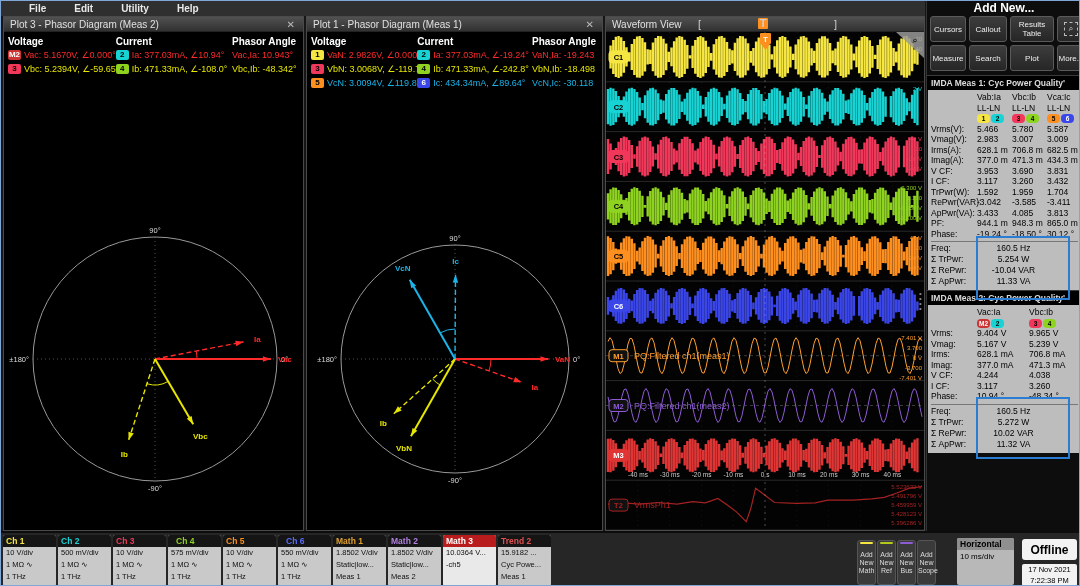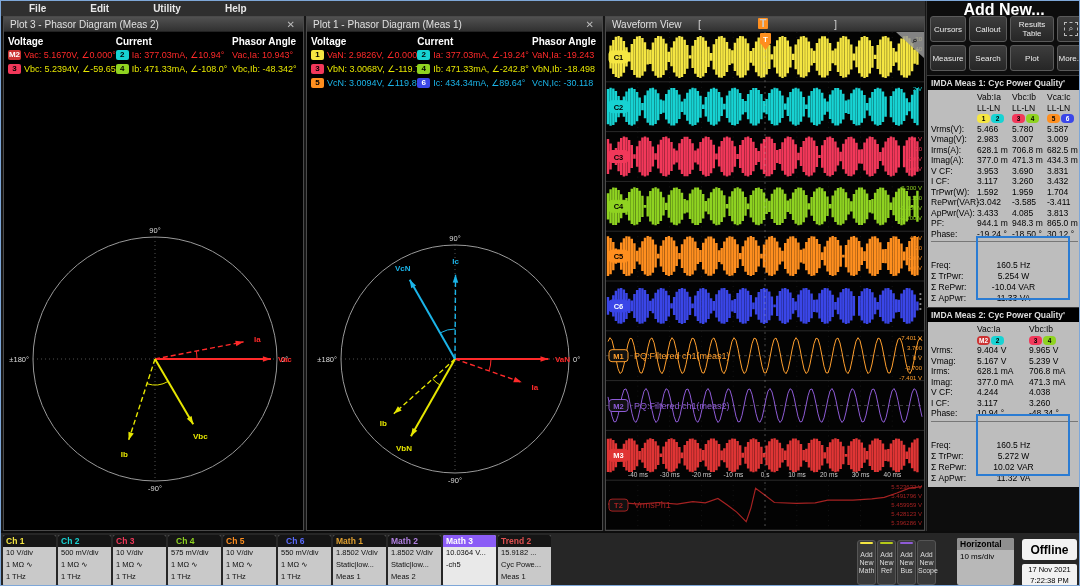--- a/index.html
+++ b/index.html
@@ -1,20 +1,20 @@
 <!DOCTYPE html>
 <html><head>
 <meta charset="utf-8">
 <style>
   html,body{margin:0;padding:0;background:#000;}
   #app{position:relative;width:1080px;height:586px;background:#161616;overflow:hidden;
        font-family:"Liberation Sans",sans-serif;border:1px solid #7ea7d8;box-sizing:border-box;}
   
   #menubar{position:absolute;left:0;top:0;width:924px;height:15px;background:#2f2f2f;
-           display:flex;align-items:center;gap:44px;padding-left:28px;box-sizing:border-box;}
+           display:flex;align-items:center;gap:28px;padding-left:28px;box-sizing:border-box;}
   .menu-item{color:#e8e8e8;font-size:10px;font-weight:bold;cursor:default;}
   
   .win{position:absolute;background:#000;border:1px solid #4a4a4a;box-sizing:border-box;}
   .titlebar{position:relative;height:15px;background:linear-gradient(#515151,#313131);
             color:#e0e0e0;font-size:10px;display:flex;align-items:center;
             padding:0 6px;box-sizing:border-box;border-bottom:1px solid #222;}
   .titlebar .title{flex:1;white-space:nowrap;overflow:hidden;}
   .titlebar .close{color:#bbb;font-size:10px;padding:0 2px;}
   
   .readout{background:#000;padding:2px 4px 0 4px;height:62px;box-sizing:border-box;}
@@ -27,35 +27,35 @@
   
   #wave-title-brackets span{position:absolute;top:1px;color:#ccc;font-size:11px;}
   .trig-badge{position:absolute;top:2px;width:10px;height:11px;background:#ff8f1f;color:#fff;
               font-size:8px;font-weight:bold;text-align:center;line-height:11px;border-radius:1px;}
   
   #rightpanel{position:absolute;left:925px;top:0;width:155px;height:530px;background:#0d0d0d;
               border-left:1px solid #333;box-sizing:border-box;}
   #logo-row{height:17px;display:flex;align-items:center;justify-content:space-between;padding:0 4px;}
   #logo{color:#fff;font-weight:bold;font-size:14px;letter-spacing:.3px;}
   .winctl{color:#999;font-size:9px;margin-left:7px;}
-  #addnew{color:#fff;font-weight:bold;font-size:16px;text-align:center;height:13px;}
+  #addnew{color:#fff;font-weight:bold;font-size:12px;text-align:center;height:13px;}
   #btn-grid{display:grid;grid-template-columns:36px 38px 44px 28px;gap:3px;padding:2px 3px 4px 3px;}
   .tkbtn{background:linear-gradient(#3d3d3d,#262626);border:1px solid #5a5a5a;border-radius:3px;
          color:#eee;font-size:8px;height:26px;display:flex;align-items:center;justify-content:center;
          text-align:center;line-height:9px;font-family:"Liberation Sans",sans-serif;padding:0 1px;box-sizing:border-box;}
   .meas-header{background:#000;color:#ddd;font-size:8.5px;font-weight:bold;padding:2px 4px;
                border-top:1px solid #3a3a3a;white-space:nowrap;}
   .meas-table{position:relative;background:#bdbdbd;color:#000;margin:0 1px;padding:2px 2px 3px 3px;}
   .mt-row{display:grid;font-size:8.5px;line-height:10.5px;white-space:nowrap;}
   .m1 .mt-row{grid-template-columns:46px 35px 35px 35px;}
   .m2 .mt-row{grid-template-columns:46px 52px 52px;}
   .pairbadge{display:inline-flex;gap:1px;}
   .pairbadge i{font-style:normal;width:13px;height:9px;line-height:9px;border-radius:4px;
                font-size:6.5px;font-weight:bold;text-align:center;}
-  .mt-sum{border-top:1px solid #777;margin-top:2px;padding-top:18px;}
+  .mt-sum{border-top:1px solid #777;margin-top:2px;padding-top:1px;}
   .mt-sumrow{display:grid;grid-template-columns:46px auto;font-size:8.5px;line-height:11px;}
   .mt-sumrow b{font-weight:normal;text-align:center;padding-right:28px;}
   .bluebox{position:absolute;border:2px solid #2b7cd3;pointer-events:none;}
   
   #bottombar{position:absolute;left:0;top:530px;width:1080px;height:56px;background:#262626;
              border-top:2px solid #0c0c0c;box-sizing:border-box;}
   .chbadge{position:absolute;top:2px;width:53px;height:51px;background:#c9c9c9;border-radius:2px;
            overflow:hidden;}
   .chbadge .lbl{height:12px;background:#151515;font-size:8.5px;font-weight:bold;line-height:12px;padding-left:3px;}
   .chbadge .ln{font-size:7.5px;color:#111;line-height:12px;padding-left:3px;white-space:nowrap;overflow:hidden;}
@@ -685,21 +685,21 @@
         <div class="ln">Static|low...</div>
         <div class="ln">Meas 1</div>
       </div>
       <div class="chbadge" style="left: 387px;">
         <div class="lbl" style="color: rgb(176, 128, 224);">Math 2</div>
         <div class="ln">1.8502 V/div</div>
         <div class="ln">Static|low...</div>
         <div class="ln">Meas 2</div>
       </div>
       <div class="chbadge" style="left: 442px; background: rgb(233, 233, 233);">
-        <div class="lbl" style="background: #8b5cf6; color: rgb(255, 255, 255);">Math 3</div>
+        <div class="lbl" style="background: #b91c1c; color: rgb(255, 255, 255);">Math 3</div>
         <div class="ln">10.0364 V...</div>
         <div class="ln">-ch5</div>
         <div class="ln"></div>
       </div>
       <div class="chbadge" style="left: 497px;">
         <div class="lbl" style="color: rgb(224, 80, 80);">Trend 2</div>
         <div class="ln">15.9182 ...</div>
         <div class="ln">Cyc Powe...</div>
         <div class="ln">Meas 1</div>
       </div>

